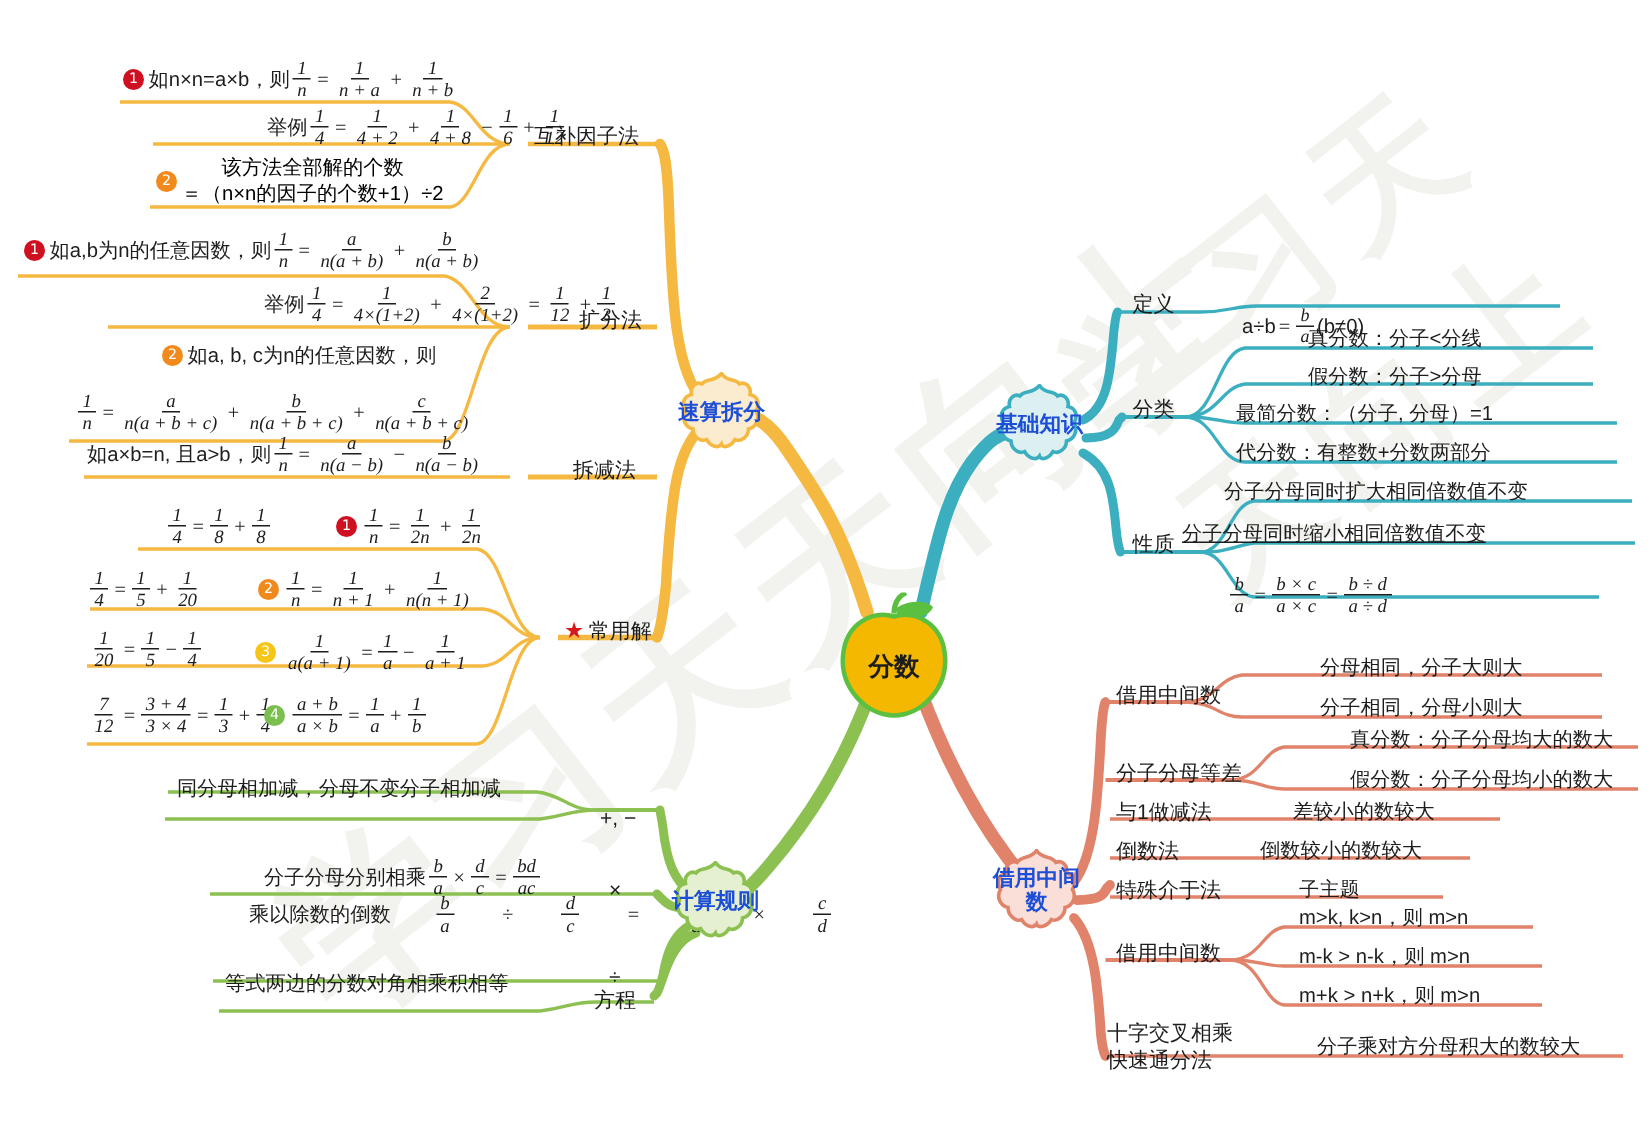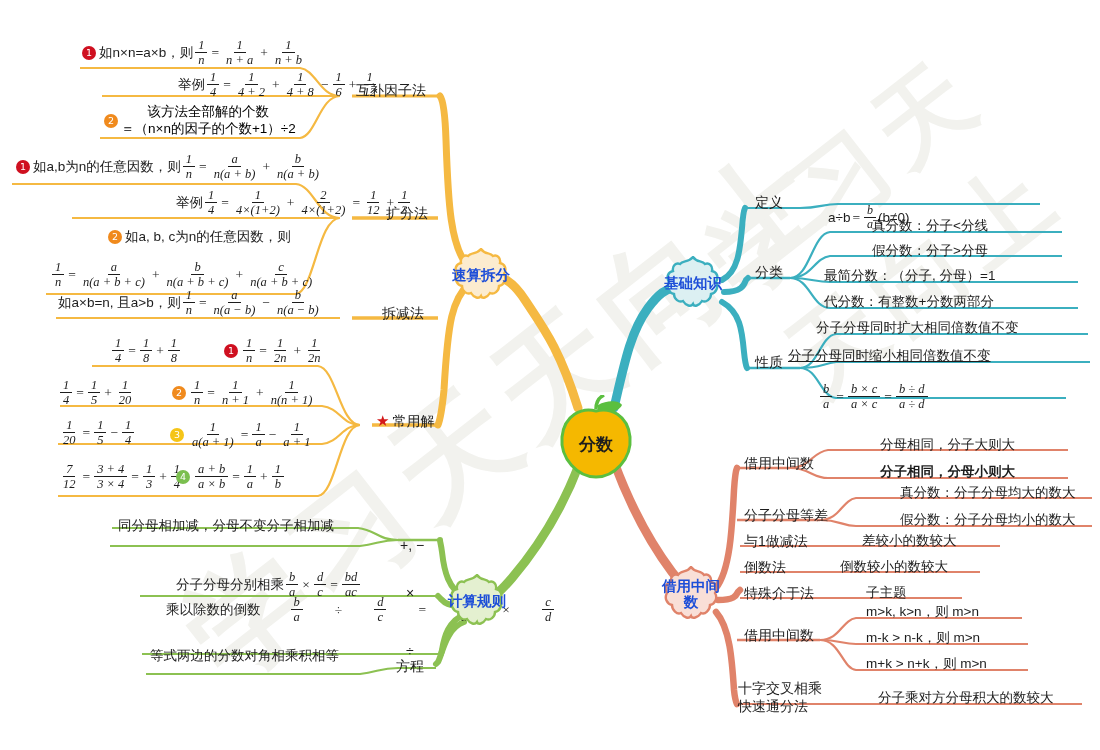--- a/index.html
+++ b/index.html
@@ -544,21 +544,21 @@
   <div class="lbl big" style="left:744px;top:455px;">借用中间数</div>
   <div class="lbl big" style="left:744px;top:507px;">分子分母等差</div>
   <div class="lbl big" style="left:744px;top:533px;">与1做减法</div>
   <div class="lbl big" style="left:744px;top:559px;">倒数法</div>
   <div class="lbl big" style="left:744px;top:585px;">特殊介于法</div>
   <div class="lbl big" style="left:744px;top:627px;">借用中间数</div>
   <div class="lbl big" style="left:738px;top:680px;line-height:1.25;"><span style="white-space:pre-line;">十字交叉相乘
  快速通分法</span></div>
 
   <div class="lbl" style="left:880px;top:437px;">分母相同，分子大则大</div>
-  <div class="lbl" style="left:880px;top:464px;font-weight:bold;">分子相同，分母小则大</div>
+  <div class="lbl" style="left:880px;top:464px;">分子相同，分母小则大</div>
   <div class="lbl" style="left:900px;top:485px;">真分数：分子分母均大的数大</div>
   <div class="lbl" style="left:900px;top:512px;">假分数：分子分母均小的数大</div>
   <div class="lbl" style="left:862px;top:533px;">差较小的数较大</div>
   <div class="lbl" style="left:840px;top:559px;">倒数较小的数较大</div>
   <div class="lbl" style="left:866px;top:585px;">子主题</div>
   <div class="lbl" style="left:866px;top:604px;">m&gt;k, k&gt;n，则 m&gt;n</div>
   <div class="lbl" style="left:866px;top:630px;">m-k &gt; n-k，则 m&gt;n</div>
   <div class="lbl" style="left:866px;top:656px;">m+k &gt; n+k，则 m&gt;n</div>
   <div class="lbl" style="left:878px;top:690px;">分子乘对方分母积大的数较大</div>
 

